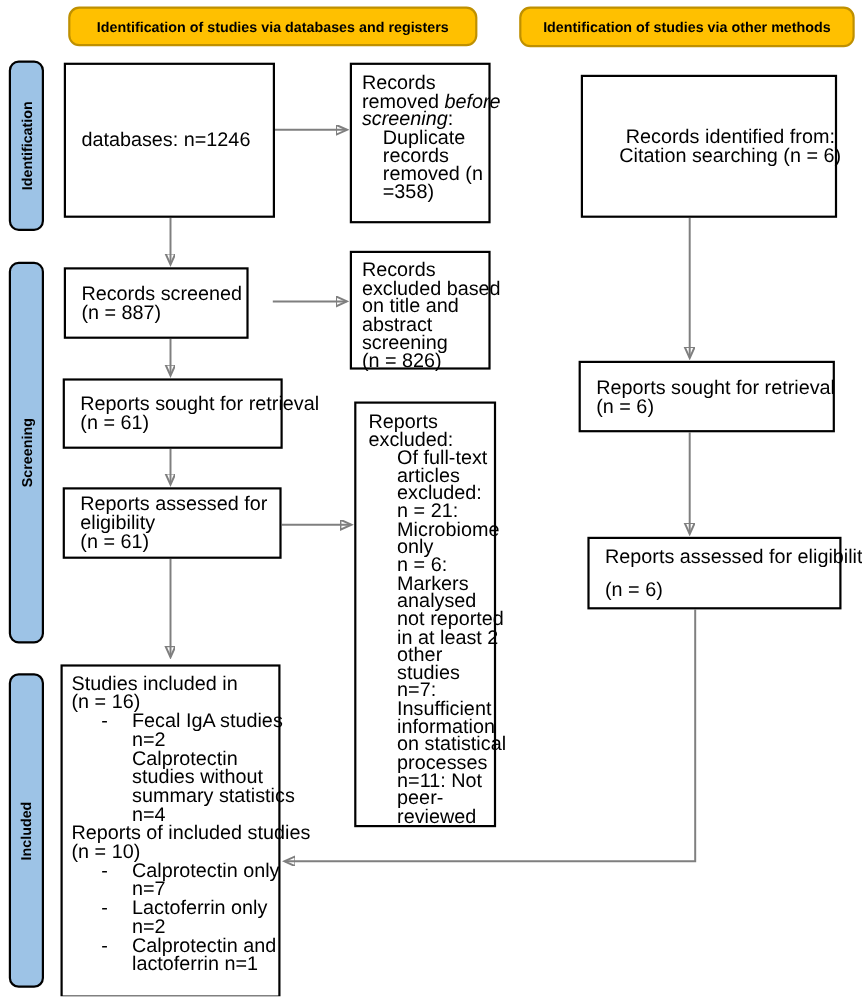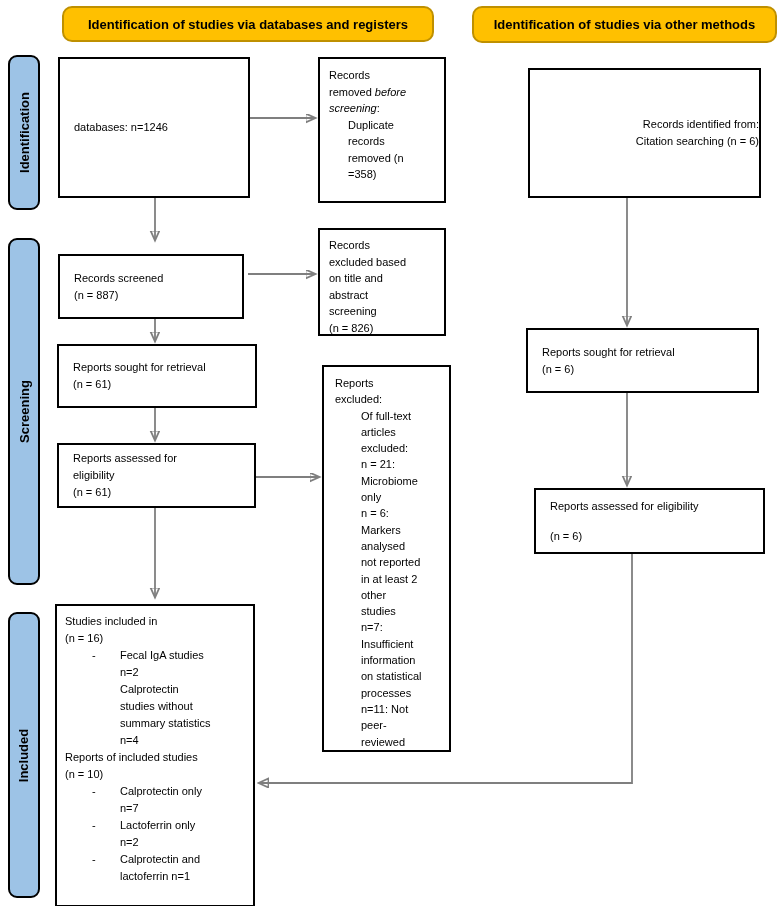--- a/index.html
+++ b/index.html
@@ -17,21 +17,21 @@
   .stage{
     position:absolute;z-index:2;background:#9DC3E6;border:2px solid #000;
     border-radius:9px;display:flex;align-items:center;justify-content:center;
     box-sizing:border-box;
   }
   .stage .vtext{
     transform:rotate(-90deg);white-space:nowrap;font-weight:bold;font-size:13px;color:#000;
   }
   .box{
     position:absolute;z-index:2;background:#fff;border:2.5px solid #000;
-    box-sizing:border-box;font-size:11px;line-height:17px;color:#000;
+    box-sizing:border-box;font-size:18px;line-height:17px;color:#000;
   }
   .box.center{display:flex;flex-direction:column;justify-content:center;}
   .tl{white-space:nowrap;}
   .it{font-style:italic;}
   .ind1{padding-left:26px;}
   .ind2{padding-left:55px;}
   .bullet{position:relative;}
   .bullet .dash{position:absolute;left:27px;}
   
   .box-a{padding-left:14px;}
@@ -95,21 +95,21 @@
   <div class="box box-b" style="left:318px;top:57px;width:128px;height:146px">
       <div class="tl ind0"><span>Records</span></div>
       <div class="tl ind0"><span>removed </span><span class="it">before</span></div>
       <div class="tl ind0"><span class="it">screening</span><span>:</span></div>
       <div class="tl ind1"><span>Duplicate</span></div>
       <div class="tl ind1"><span>records</span></div>
       <div class="tl ind1"><span>removed (n</span></div>
       <div class="tl ind1"><span>=358)</span></div>
     </div>
 
-  <div class="box center box-c" style="left:58px;top:254px;width:186px;height:65px">
+  <div class="box center box-c" style="left:58px;top:243px;width:168px;height:65px">
       <div class="tl ind0"><span>Records screened</span></div>
       <div class="tl ind0"><span>(n = 887)</span></div>
     </div>
 
   <div class="box box-d" style="left:318px;top:228px;width:128px;height:108px">
       <div class="tl ind0"><span>Records</span></div>
       <div class="tl ind0"><span>excluded based</span></div>
       <div class="tl ind0"><span>on title and</span></div>
       <div class="tl ind0"><span>abstract</span></div>
       <div class="tl ind0"><span>screening</span></div>

